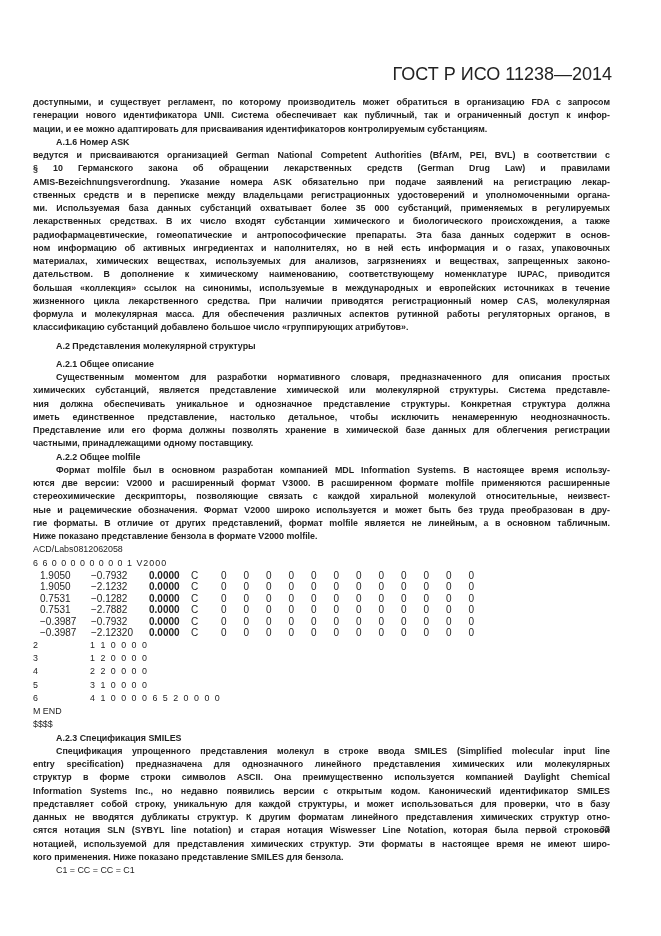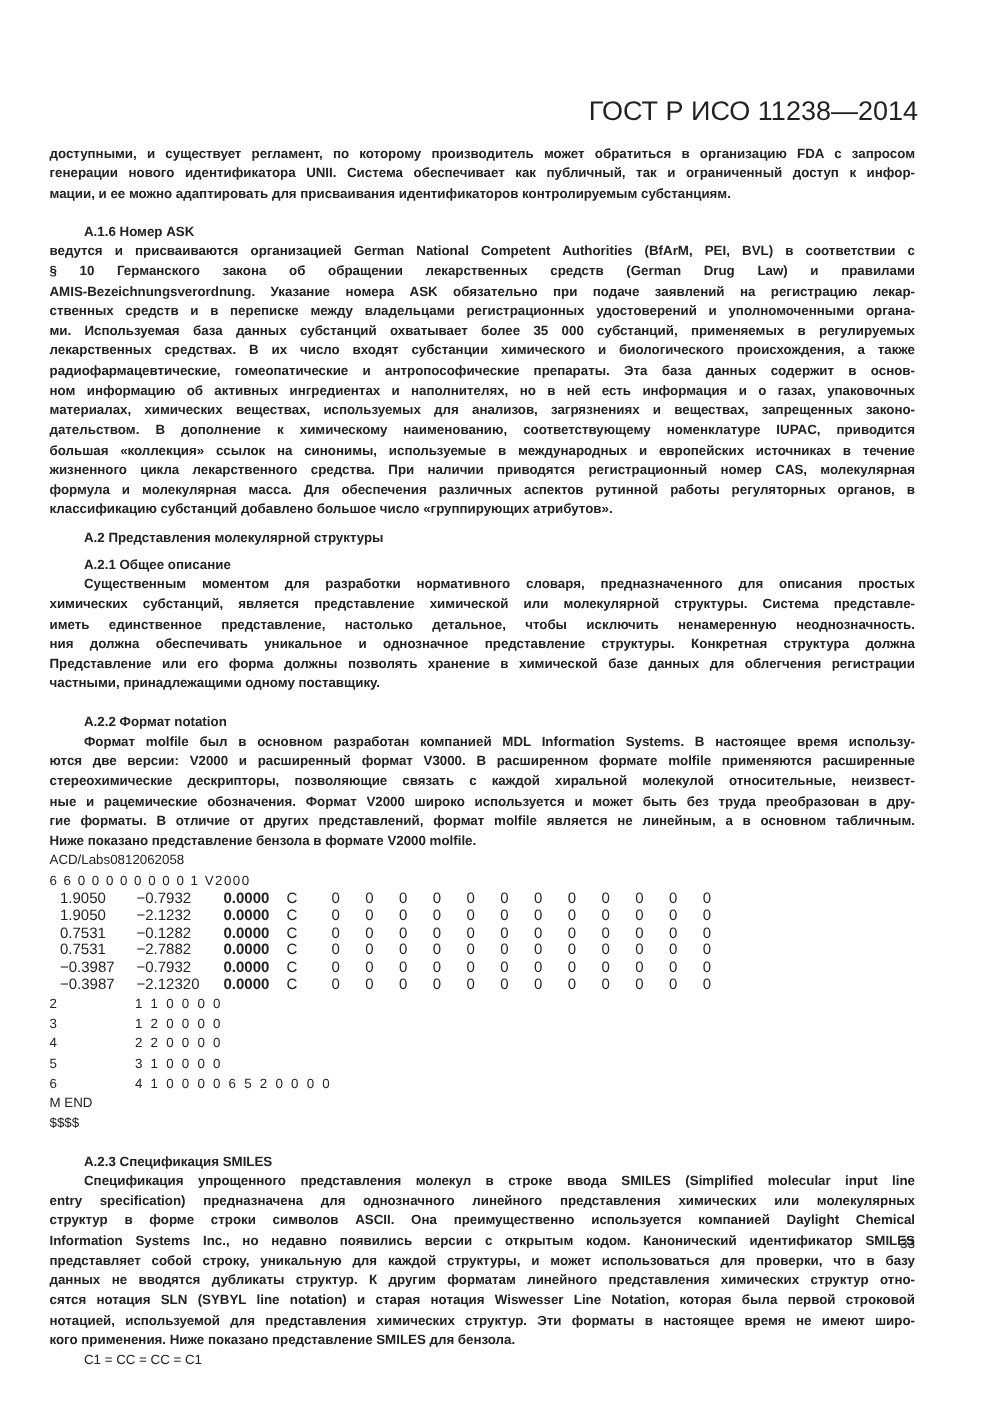--- a/index.html
+++ b/index.html
@@ -3,21 +3,21 @@
 <meta charset="utf-8">
 <style>
   html, body { margin: 0; padding: 0; background: #ffffff; }
   body { width: 661px; height: 936px; position: relative; overflow: hidden;
          font-family: "Liberation Sans", sans-serif; color: #222; }
   .header { position: absolute; top: 64px; right: 49px; font-weight: normal; font-size: 18px; color: #222; }
   .content { position: absolute; left: 33px; top: 96px; width: 577px; font-size: 8.9px; line-height: 13.25px; }
   .ln { display: block; white-space: nowrap; text-align: justify; text-align-last: justify; height: 13.25px; font-weight: bold; }
   .ln.last { text-align-last: left; }
   .ind { padding-left: 23px; }
-  .h { font-weight: bold; padding-left: 23px; text-align-last: left; margin-top: 12px; }
+  .h { font-weight: bold; padding-left: 23px; text-align-last: left; }
   .h2 { font-weight: bold; padding-left: 23px; text-align-last: left; margin-top: 5px; }
   .code { display: block; white-space: nowrap; height: 13.25px; text-align-last: left; }
   table.atoms { border-collapse: collapse; margin-left: 7px; font-size: 10px; }
   table.atoms td { padding: 0; height: 11.5px; line-height: 11.5px; }
   table.atoms td.c0 { width: 51px; }
   table.atoms td.c1 { width: 58px; }
   table.atoms td.c2 { width: 42px; font-weight: bold; }
   table.atoms td.c3 { width: 30px; }
   table.atoms td.z { width: 22.5px; }
   table.bonds { border-collapse: collapse; font-size: 8.9px; letter-spacing: 1.5px; }
@@ -55,27 +55,27 @@
     <span class="ln">жизненного цикла лекарственного средства. При наличии приводятся регистрационный номер CAS, молекулярная</span>
     <span class="ln">формула и молекулярная масса. Для обеспечения различных аспектов рутинной работы регуляторных органов, в</span>
     <span class="ln last">классификацию субстанций добавлено большое число «группирующих атрибутов».</span>
   </div>
 
   <span class="ln h2">А.2  Представления молекулярной структуры</span>
   <span class="ln h2">А.2.1  Общее описание</span>
   <div>
     <span class="ln ind">Существенным моментом для разработки нормативного словаря, предназначенного для описания простых</span>
     <span class="ln">химических субстанций, является представление химической или молекулярной структуры. Система представле-</span>
+    <span class="ln">ния должна обеспечивать уникальное и однозначное представление структуры. Конкретная структура должна</span>
     <span class="ln">иметь единственное представление, настолько детальное, чтобы исключить ненамеренную неоднозначность.</span>
-    <span class="ln">ния должна обеспечивать уникальное и однозначное представление структуры. Конкретная структура должна</span>
     <span class="ln">Представление или его форма должны позволять хранение в химической базе данных для облегчения регистрации</span>
     <span class="ln last">частными, принадлежащими одному поставщику.</span>
   </div>
 
-  <span class="ln h">А.2.2  Формат notation</span>
+  <span class="ln h">А.2.2  Общее molfile</span>
   <div>
     <span class="ln ind">Формат molfile был в основном разработан компанией MDL Information Systems. В настоящее время использу-</span>
     <span class="ln">ются две версии: V2000 и расширенный формат V3000. В расширенном формате molfile применяются расширенные</span>
     <span class="ln">стереохимические дескрипторы, позволяющие связать с каждой хиральной молекулой относительные, неизвест-</span>
     <span class="ln">ные и рацемические обозначения. Формат V2000 широко используется и может быть без труда преобразован в дру-</span>
     <span class="ln">гие форматы. В отличие от других представлений, формат molfile является не линейным, а в основном табличным.</span>
     <span class="ln last">Ниже показано представление бензола в формате V2000 molfile.</span>
   </div>
 
   <div>

